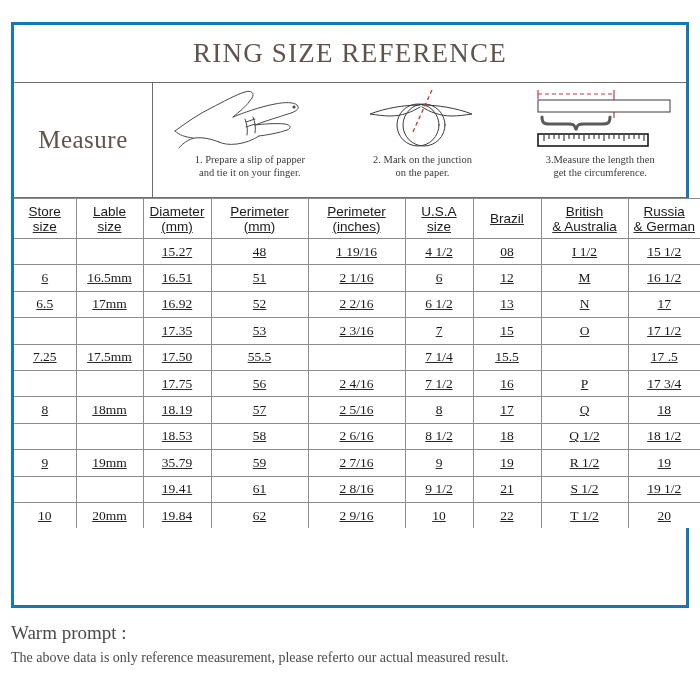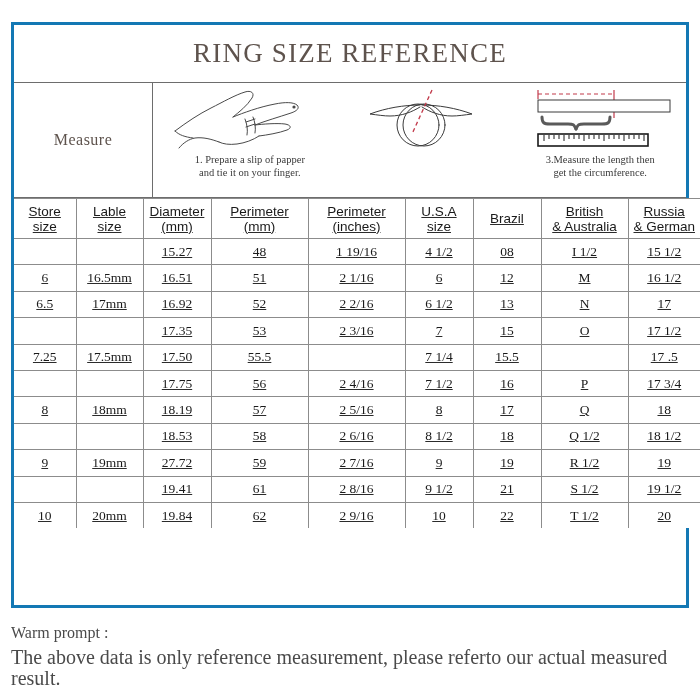--- a/index.html
+++ b/index.html
@@ -62,21 +62,21 @@
     width: 139px;
     border-right: 1px solid #6d6d6d;
     display: flex;
     align-items: center;
     justify-content: center;
     box-sizing: border-box;
     flex: 0 0 139px;
   }
   .measure-label-text {
     font-family: "Liberation Serif", serif;
-    font-size: 16px;
+    font-size: 25px;
     color: #5e534d;
     letter-spacing: 0.5px;
   }
   .steps {
     flex: 1 1 auto;
     display: flex;
     box-sizing: border-box;
   }
   .step {
     flex: 1 1 0;
@@ -144,25 +144,25 @@
   
   .footer {
     position: absolute;
     left: 11px;
     top: 622px;
     width: 678px;
     font-family: "Liberation Serif", serif;
     color: #4a4a4a;
   }
   .footer-line1 {
-    font-size: 16px;
+    font-size: 19px;
     line-height: 21px;
   }
   .footer-line2 {
-    font-size: 20px;
+    font-size: 14px;
     line-height: 21px;
     margin-top: 4px;
   }
 
   svg { display: block; }
 </style>
 </head>
 <body>
 
 <div class="page">
@@ -208,20 +208,22 @@
             <svg width="128" height="62" viewBox="0 0 128 62">
               <g fill="none" stroke="#3a3a3a" stroke-width="1" stroke-linecap="round" stroke-linejoin="round">
                 <circle cx="62" cy="37" r="21"></circle>
                 <circle cx="68" cy="37" r="21"></circle>
                 <path d="M64 17 C 48 17, 30 20, 14 26 C 22 27, 28 28, 34 28 C 46 28, 56 24, 64 19"></path>
                 <path d="M66 17 C 82 17, 100 20, 116 26 C 108 27, 102 28, 96 28 C 84 28, 74 24, 66 19"></path>
               </g>
               <line x1="76" y1="2" x2="56" y2="46" stroke="#c23a4b" stroke-width="1.3" stroke-dasharray="4,3"></line>
             </svg>
           </div>
+          <div class="step-caption">2. Mark on the junction
+on the paper.</div>
         </div>
 
         <div class="step step-3">
           <div class="step-art">
             <svg width="150" height="62" viewBox="0 0 150 62">
 
               <line x1="16" y1="6" x2="92" y2="6" stroke="#c23a4b" stroke-width="1.2" stroke-dasharray="4,3"></line>
               <line x1="16" y1="2" x2="16" y2="11" stroke="#c23a4b" stroke-width="1.2"></line>
               <line x1="92" y1="2" x2="92" y2="30" stroke="#c23a4b" stroke-width="1.2"></line>
 
@@ -375,21 +377,21 @@
             <td>58</td>
             <td>2 6/16</td>
             <td>8 1/2</td>
             <td>18</td>
             <td>Q 1/2</td>
             <td>18 1/2</td>
           </tr>
           <tr>
             <td>9</td>
             <td>19mm</td>
-            <td>27.72</td>
+            <td>35.79</td>
             <td>59</td>
             <td>2 7/16</td>
             <td>9</td>
             <td>19</td>
             <td>R 1/2</td>
             <td>19</td>
           </tr>
           <tr>
             <td></td>
             <td></td>

